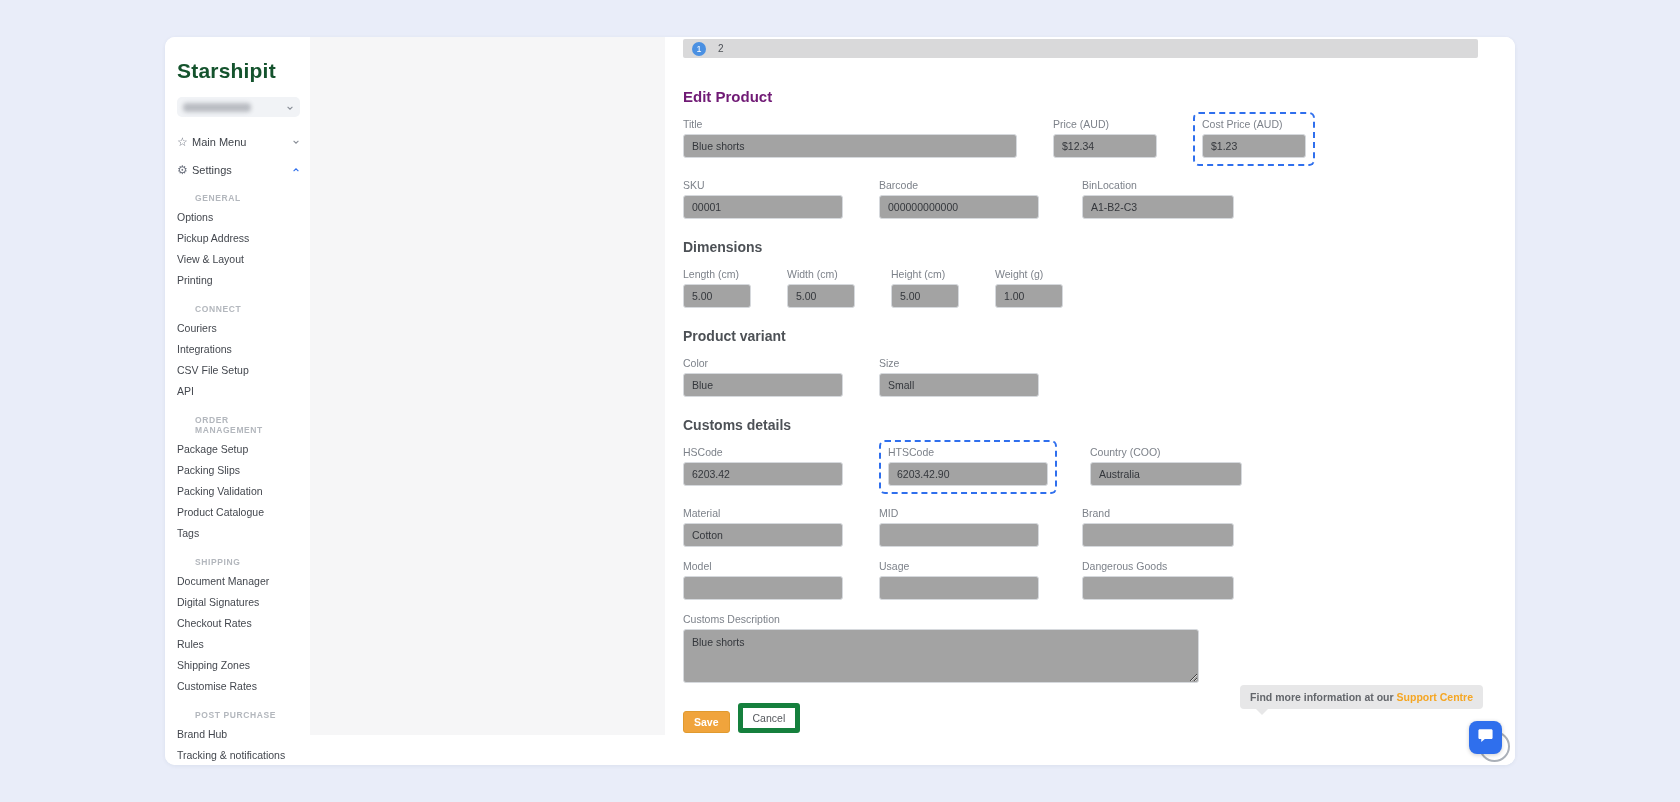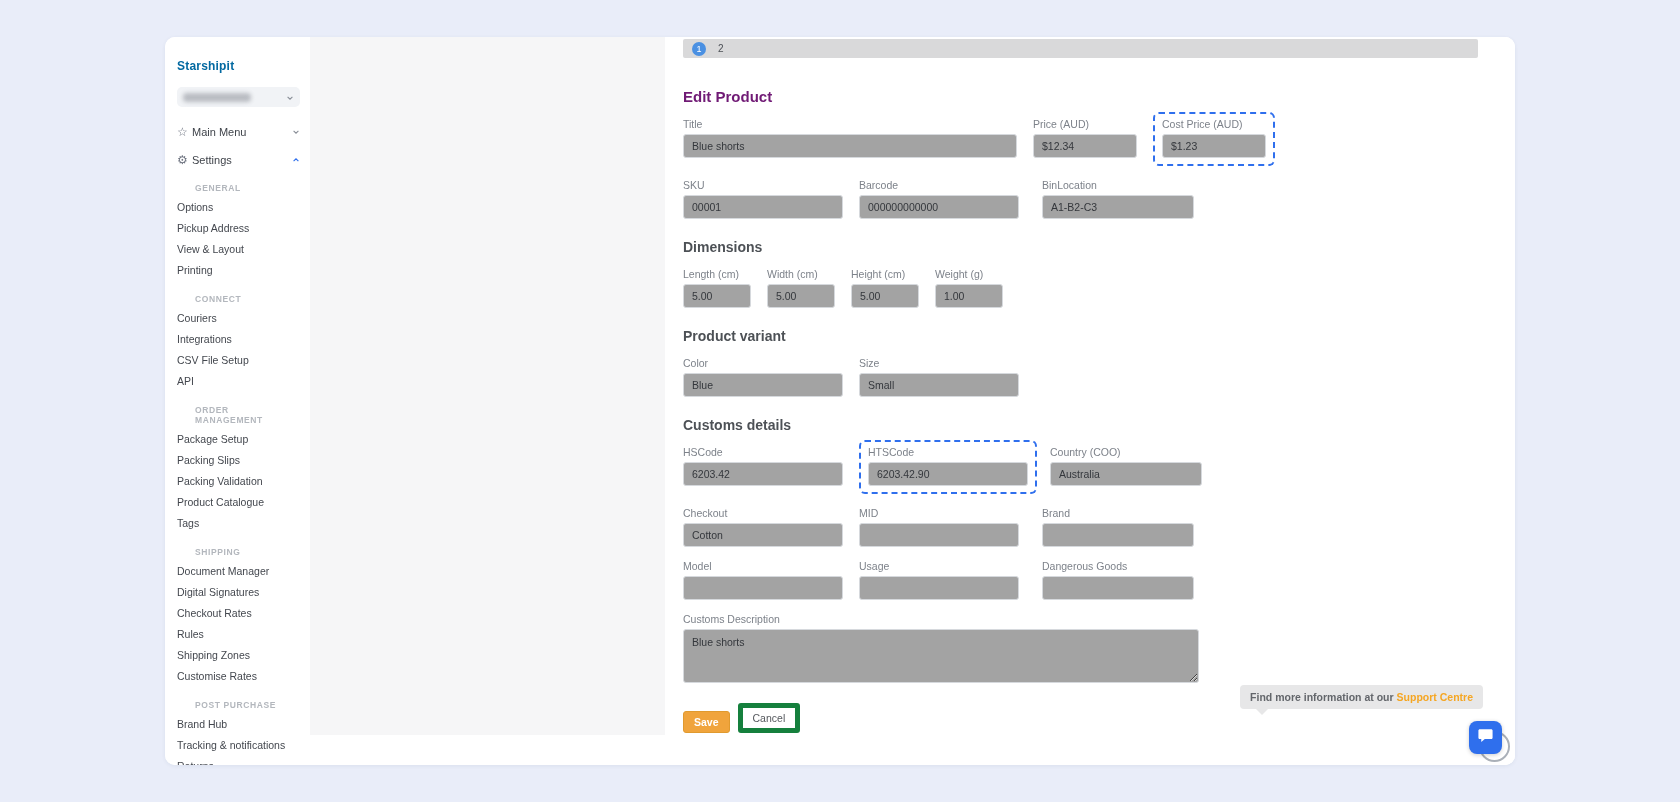--- a/index.html
+++ b/index.html
@@ -18,21 +18,21 @@
     overflow:hidden;
     display:flex;
   }
   
   .sidebar {
     flex:0 0 145px; width:145px; box-sizing:border-box;
     background:#fff;
     padding:22px 10px 0 12px;
     overflow:hidden;
   }
-  .logo { color:#0369a1; font-weight:bold; font-size:12px; letter-spacing:.2px; }
+  .logo { color:#14532d; font-weight:bold; font-size:21px; letter-spacing:.2px; }
   .account {
     margin-top:14px; height:20px;
     background:#f1f3f6; border-radius:5px;
     display:flex; align-items:center; justify-content:space-between;
     padding:0 6px; cursor:pointer;
   }
   .redacted { width:68px; height:9px; border-radius:4px; background:#b9bcc2; filter:blur(2px); }
   .nav-row {
     display:flex; align-items:center;
     font-size:11px; color:#3f434a; height:18px; cursor:pointer;
@@ -64,21 +64,21 @@
     display:flex; align-items:center; gap:12px; padding:0 9px;
   }
   .step-circle {
     width:14px; height:14px; border-radius:50%;
     background:#4a90e2; color:#fff; font-size:9px;
     display:flex; align-items:center; justify-content:center; cursor:pointer;
   }
   .step-plain { color:#4b4f55; font-size:10px; cursor:pointer; }
   .form-heading { margin:30px 0 0; font-size:15px; font-weight:600; color:#701a75; }
   .section-heading { margin:20px 0 0; font-size:14px; font-weight:600; color:#4d5156; }
-  .row { display:flex; align-items:flex-start; margin-top:13px; }
+  .row { display:flex; align-items:flex-start; margin-top:13px;gap:20px; }
   .fld label { display:block; font-size:10.5px; color:#7d828a; margin-bottom:4px; }
   .fld input, .fld textarea {
     border:1px solid #d6d9dd; border-radius:3px;
     box-sizing:border-box; padding:0 8px;
     font-family:"Liberation Sans","DejaVu Sans",sans-serif;
     font-size:10.5px; color:#34373c; background:#a3a3a3; outline:none;
     width:100%; height:24px;
   }
   .fld textarea { height:54px; padding:6px 8px; resize:both; }
   .w334{width:334px} .w160{width:160px} .w152{width:152px} .w104{width:104px} .w68{width:68px} .w516{width:516px}
@@ -284,21 +284,21 @@
           </div>
         </div>
         <div class="fld w152">
           <label>Country (COO)</label>
           <input value="Australia" style="">
         </div>
       </div>
 
       <div class="row">
         <div class="fld w160 mr16">
-          <label>Checkout</label>
+          <label>Material</label>
           <input value="Cotton" style="">
         </div>
         <div class="fld w160 mr23">
           <label>MID</label>
           <input value="" style="">
         </div>
         <div class="fld w152">
           <label>Brand</label>
           <input value="" style="">
         </div>

